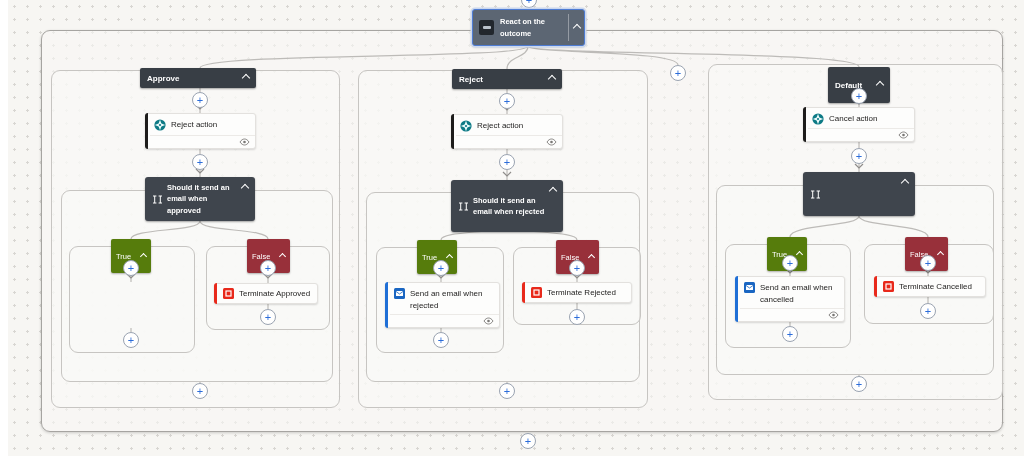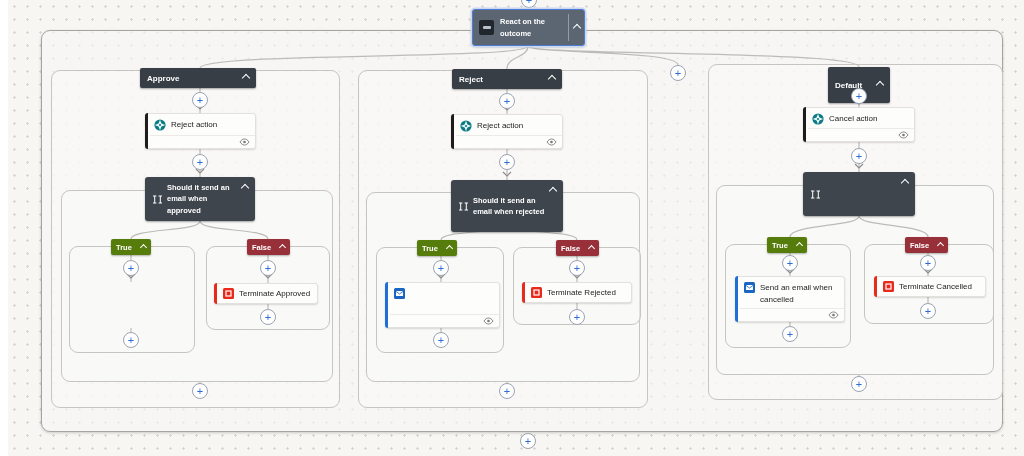--- a/index.html
+++ b/index.html
@@ -15,22 +15,22 @@
   .hdr{display:flex;align-items:center;background:#383e45;color:#fff;border-radius:2px;padding:0 7px;
        font-size:8px;font-weight:700;box-shadow:0 1px 2px rgba(0,0,0,.35);cursor:pointer;}
   .hdr .chev{margin-left:auto;}
   .chev{display:inline-block;width:5px;height:5px;border-left:1.2px solid #fff;border-top:1.2px solid #fff;
         transform:rotate(45deg);flex:none;}
   .cond{background:#3f454d;color:#fff;border-radius:3px;box-shadow:0 1px 2px rgba(0,0,0,.35);
         display:flex;align-items:center;padding:4px;cursor:pointer;}
   .cond .cicon{margin:0 4px 0 3px;flex:none;}
   .cond .ctext{font-size:7.5px;font-weight:700;line-height:1.5;width:74px;}
   .cond .chev{position:absolute;top:8px;right:7px;}
-  .lbl{display:flex;align-items:center;color:#fff;border-radius:2px;padding:8px 5px;height:15px;
-       font-size:7.5px;font-weight:700;box-shadow:0 1px 2px rgba(0,0,0,.3);cursor:pointer;}
+  .lbl{display:flex;align-items:center;color:#fff;border-radius:2px;padding:17px 5px;height:15px;
+       font-size:7.5px;font-weight:400;box-shadow:0 1px 2px rgba(0,0,0,.3);cursor:pointer;}
   .lbl .chev{margin-left:auto;width:4px;height:4px;}
   .lbl.t{background:#567c0c;}
   .lbl.f{background:#98303a;}
   .card{background:#fdfdfc;border:1px solid #e3e1de;border-radius:3px;box-shadow:0 1px 2px rgba(0,0,0,.14);cursor:pointer;}
   .card .bar{position:absolute;left:-1px;top:-1px;bottom:-1px;width:3px;border-radius:3px 0 0 3px;}
   .bar.black{background:#1d1c1b;} .bar.blue{background:#1f6fd6;} .bar.red{background:#e8291b;}
   .card .row{display:flex;align-items:flex-start;gap:5px;padding:5px 5px 0 8px;font-size:8px;color:#242322;line-height:1.5;}
   .card .row svg{flex:none;margin-top:0px;}
   .card .ttl{max-width:84px;}
   .card.sl{display:flex;align-items:center;}
@@ -203,20 +203,21 @@
   </div>
   <button class="plus" style="left:425px;top:260px">+</button>
   <div class="card" style="left:377px;top:282px;width:115px;height:46px">
     <span class="bar blue"></span>
     <div class="row">
       <svg width="11" height="11" viewBox="0 0 11 11">
           <rect width="11" height="11" rx="1.5" fill="#1a66c2"></rect>
           <rect x="2" y="3" width="7" height="5" rx=".5" fill="#fff"></rect>
           <path d="M2 3.5l3.5 2.5L9 3.5" stroke="#1a66c2" stroke-width=".8" fill="none"></path>
         </svg>
+      <span class="ttl">Send an email when rejected</span>
     </div>
     <div class="foot">
       <svg width="11" height="8" viewBox="0 0 11 8">
           <path d="M1 4C2.4 1.8 4 1 5.5 1S8.6 1.8 10 4C8.6 6.2 7 7 5.5 7S2.4 6.2 1 4Z" fill="none" stroke="#7a7876" stroke-width=".9"></path>
           <circle cx="5.5" cy="4" r="1.3" fill="#7a7876"></circle>
         </svg>
     </div>
   </div>
   <button class="plus" style="left:425px;top:332px">+</button>
   <div class="lbl f" style="left:548px;top:240px;width:43px">

